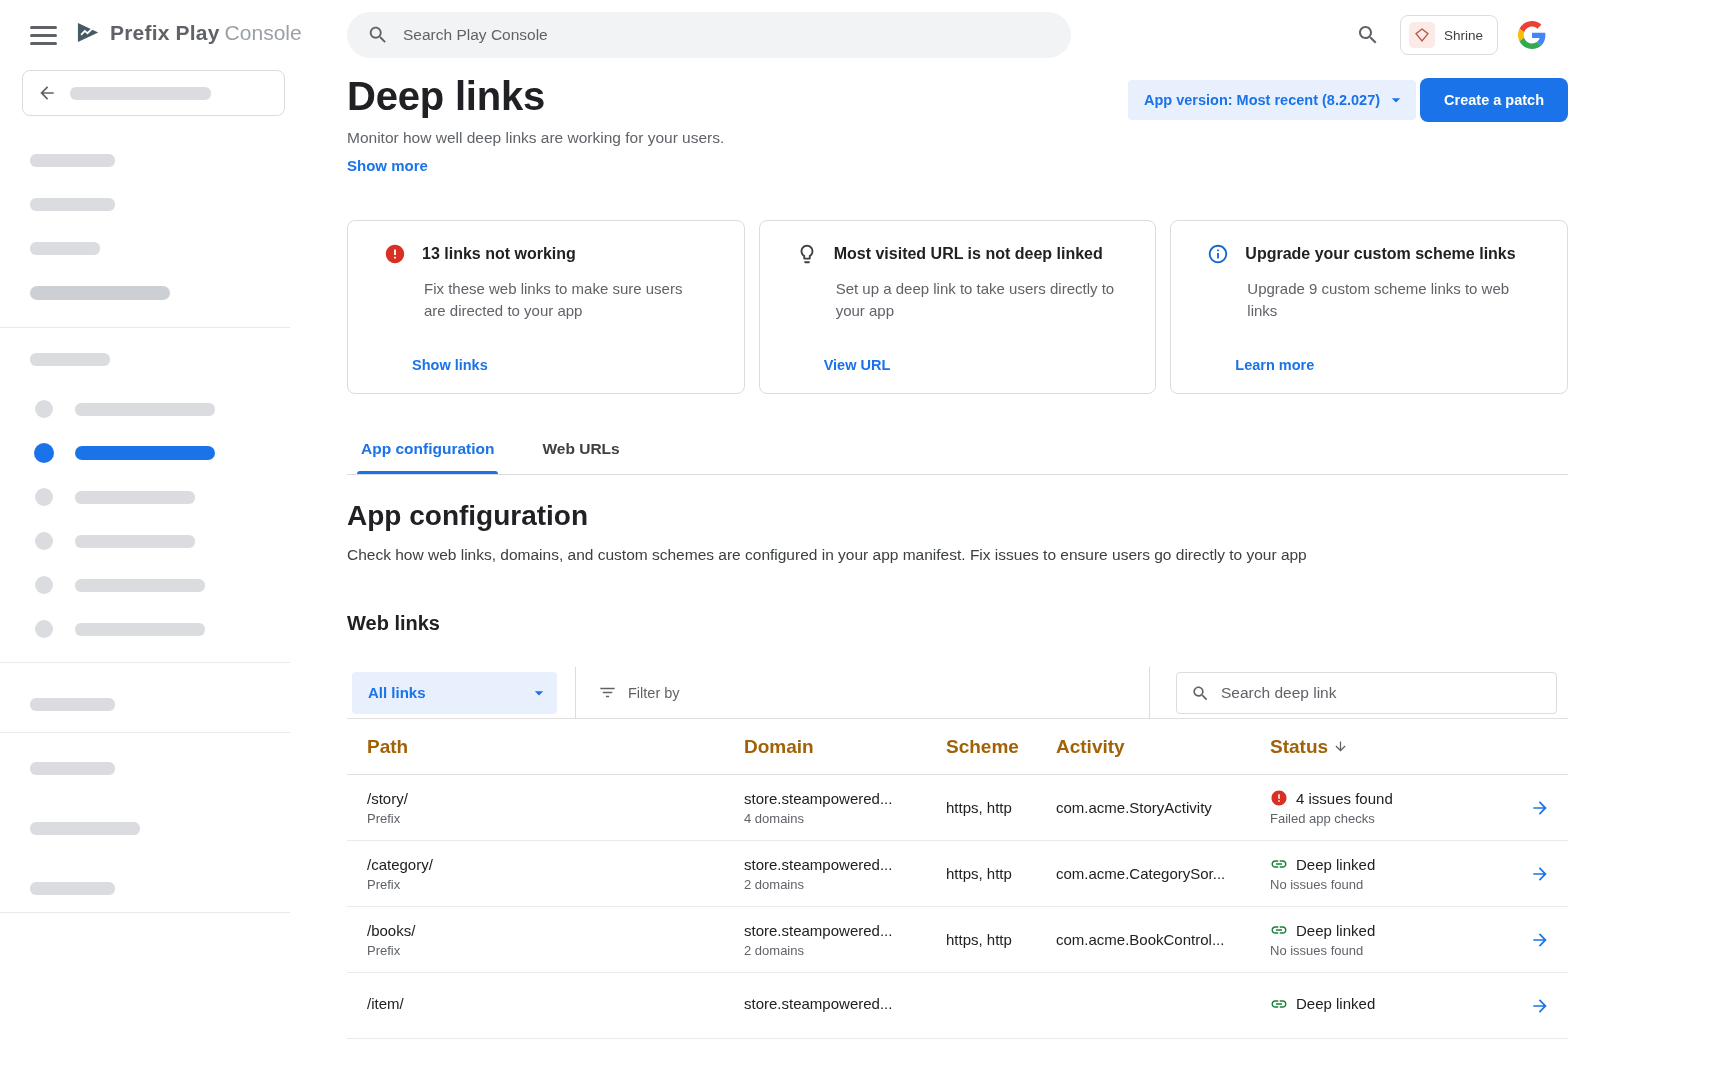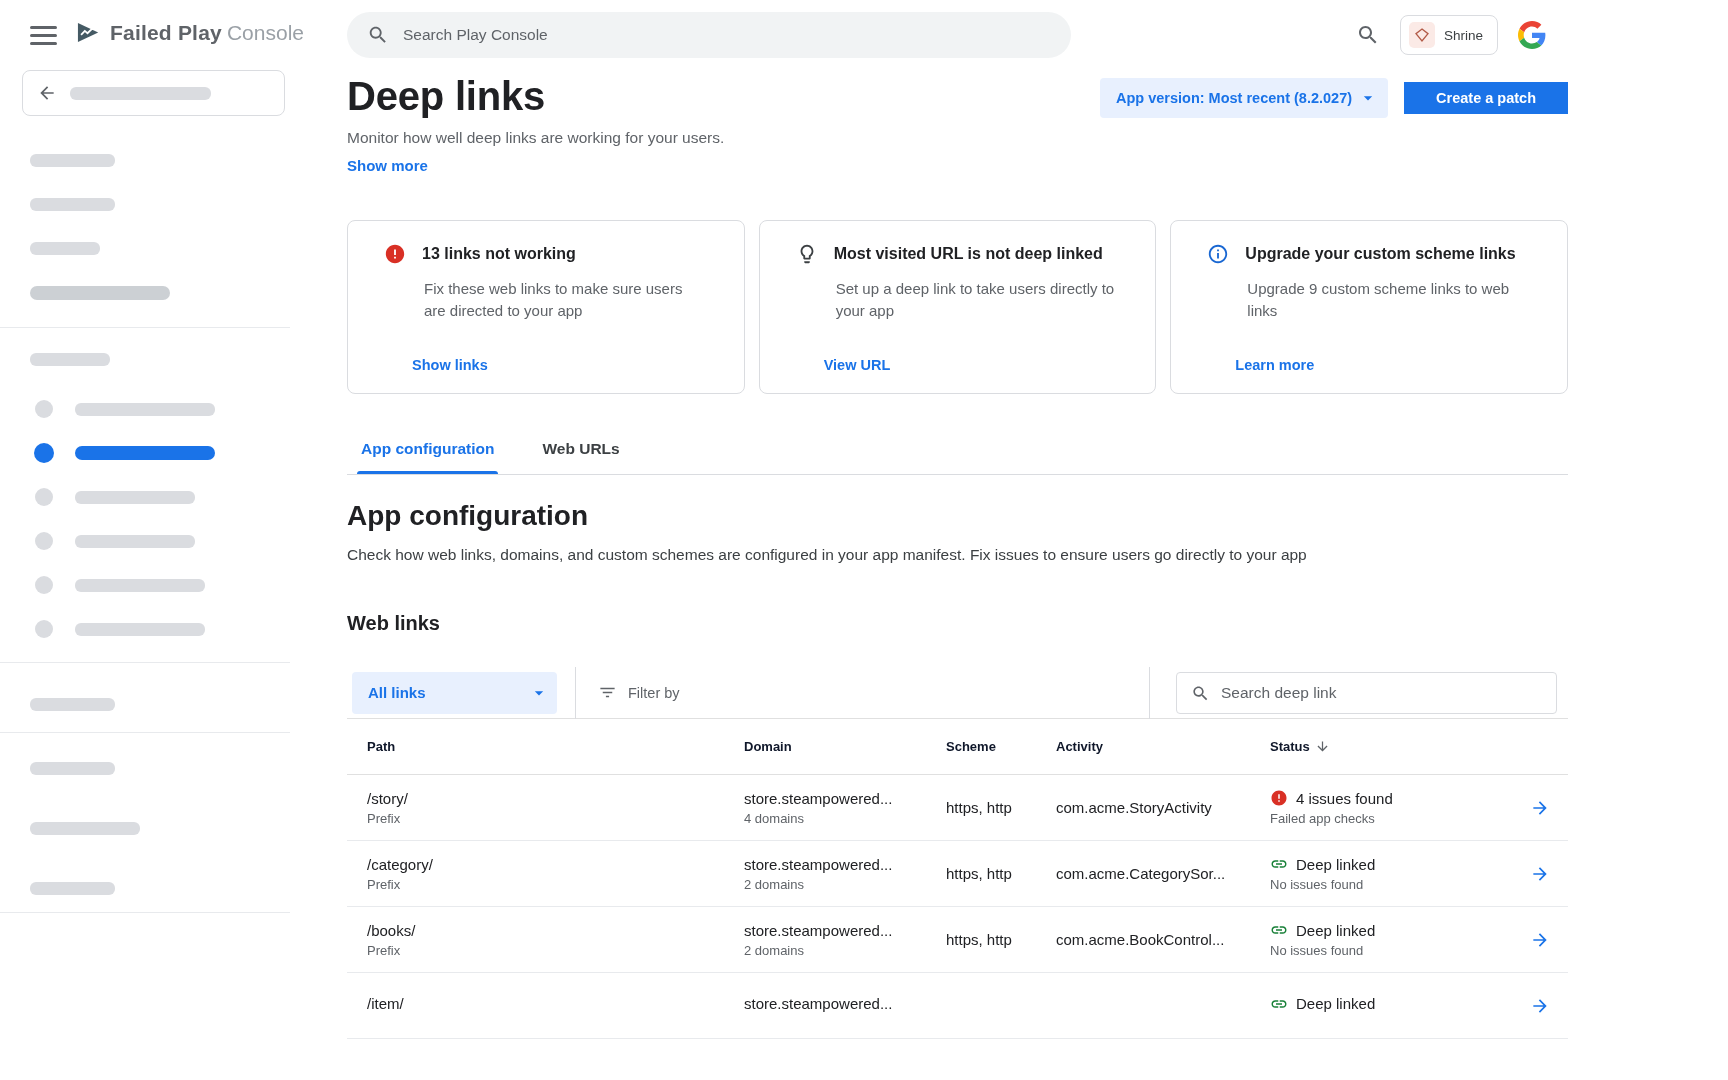--- a/index.html
+++ b/index.html
@@ -46,26 +46,26 @@
   .sk.item.active { background:#1a73e8; height:14px; border-radius:7px; }
 
   
   .main { position:absolute; left:290px; top:70px; right:0; bottom:0; }
   .content { margin:0 160px 0 57px; position:relative; }
 
   .page-head { position:relative; padding-top:2px; }
   h1.page-title { font-size:40px; font-weight:bold; color:#202124; line-height:48px; letter-spacing:-.2px; }
   .subtitle-row { margin-top:9px; font-size:15.5px; color:#5f6368; display:flex; gap:10px; align-items:baseline;flex-direction:column; }
   .subtitle-row a { color:#1a73e8; font-weight:bold; font-size:15px; }
-  .head-actions { position:absolute; right:0; top:8px; display:flex; gap:16px; align-items:center; }
+  .head-actions { position:absolute; right:0; top:8px; display:flex; gap:4px; align-items:center; }
   .version-btn { height:40px; background:#e8f0fe; color:#1a73e8; border:none; border-radius:4px;
     font-size:14.5px; font-weight:bold; padding:0 10px 0 16px; display:flex; align-items:center; gap:6px; cursor:pointer;
     font-family:"Liberation Sans","DejaVu Sans",sans-serif; }
-  .patch-btn { height:32px; background:#1a73e8; color:#fff; border:none; border-radius:0;
-    font-size:14.5px; font-weight:bold; padding:0 32px; cursor:pointer;
+  .patch-btn { height:44px; background:#1a73e8; color:#fff; border:none; border-radius:8px;
+    font-size:14.5px; font-weight:bold; padding:0 24px; cursor:pointer;
     font-family:"Liberation Sans","DejaVu Sans",sans-serif; }
 
   .cards { display:flex; gap:14px; margin-top:46px; }
   .card { flex:1; height:174px; border:1px solid #dadce0; border-radius:8px; background:#fff;
     position:relative; padding:22px 36px; }
   .card-head { display:flex; align-items:center; gap:16px; }
   .card-title { font-size:16px; font-weight:bold; color:#202124; }
   .card-body { margin:13px 0 0 40px; font-size:15px; line-height:22px; color:#5f6368; max-width:310px; }
   .card-action { position:absolute; left:64px; bottom:20px; font-size:14.5px; font-weight:bold; color:#1a73e8; }
 
@@ -86,21 +86,21 @@
     color:#1a73e8; font-size:15px; font-weight:bold; cursor:pointer; }
   .toolbar-vdiv { width:1px; height:52px; background:#dadce0; margin-left:18px; }
   .toolbar-vdiv2 { position:absolute; left:802px; top:0; width:1px; height:52px; background:#dadce0; }
   .filter-by { margin-left:22px; display:flex; align-items:center; gap:11px; color:#5f6368; font-size:14.5px; cursor:pointer; }
   .deeplink-search { position:absolute; right:11px; top:5px; width:381px; height:42px;
     border:1px solid #dadce0; border-radius:4px; display:flex; align-items:center; padding:0 14px; gap:11px; background:#fff; }
 
   .table { }
   .thead, .trow { display:grid; grid-template-columns:377px 202px 110px 214px 1fr 56px;
     align-items:center; padding-left:20px; }
-  .thead { height:56px; border-bottom:1px solid #e0e0e0; color:#0f172a; font-size:13px; font-weight:bold; }
+  .thead { height:56px; border-bottom:1px solid #e0e0e0; color:#a16207; font-size:19px; font-weight:bold; }
   .th-status { display:flex; align-items:center; gap:5px; }
   .trow { height:66px; border-bottom:1px solid #e8eaed; cursor:pointer; }
   .cell-main { font-size:15px; color:#202124; }
   .cell-sub { font-size:13px; color:#5f6368; margin-top:4px; }
   .status-line { display:flex; align-items:center; gap:8px; font-size:15px; color:#202124; }
   .arrow-cell { display:flex; justify-content:center; }
 </style>
 </head>
 <body>
 
@@ -111,21 +111,21 @@
       <span></span>
     </div>
 
   <div class="logo">
     <svg width="27" height="27" viewBox="0 0 24 24">
       <path d="M3.5 3.5 L21.5 12 L3.5 20.5 Z" fill="#455a64"></path>
       <path d="M6.3 14.2 L9.6 10.6 L12 12.6 L16.2 8.6" stroke="#fff" stroke-width="1.6" fill="none"></path>
       <path d="M17.4 7.4 l-0.3 2.6 -2.3-1.2 z" fill="#fff"></path>
     </svg>
     <span style="display:flex;align-items:baseline;">
-      <span class="logo-primary">Failed Play</span>
+      <span class="logo-primary">Prefix Play</span>
       <span class="logo-secondary">Console</span>
     </span>
   </div>
 
   <div class="console-search">
     <svg width="22" height="22" viewBox="0 0 24 24" fill="#5f6368">
       <path d="M15.5 14h-.79l-.28-.27C15.41 12.59 16 11.11 16 9.5 16 5.91 13.09 3 9.5 3S3 5.91 3 9.5 5.91 16 9.5 16c1.61 0 3.09-.59 4.23-1.57l.27.28v.79l5 4.99L20.49 19l-4.99-5zm-6 0C7.01 14 5 11.99 5 9.5S7.01 5 9.5 5 14 7.01 14 9.5 11.99 14 9.5 14z"></path>
     </svg>
     <input type="text" placeholder="Search Play Console" style="">
   </div>

